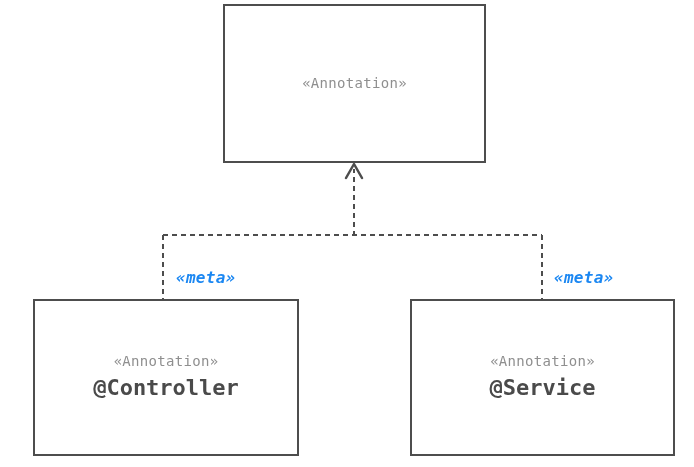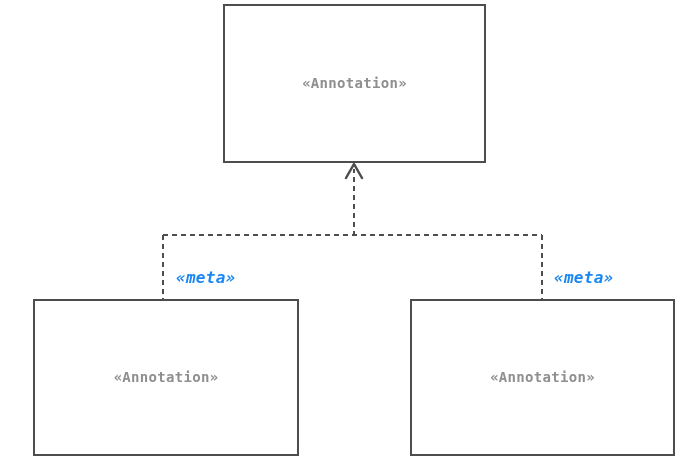--- a/index.html
+++ b/index.html
@@ -28,21 +28,20 @@
     align-items:center;justify-content:center;
     gap:5px;
   }
   .node-component{left:223px;top:4px;width:263px;height:159px;}
   .node-controller{left:33px;top:299px;width:266px;height:157px;}
   .node-service{left:410px;top:299px;width:265px;height:157px;}
   .stereotype{
     font-size:14px;line-height:1.2;
     color:var(--stereotype-text);
     letter-spacing:0.3px;
-    font-weight:bold;
   }
   .name{
     font-size:22px;font-weight:bold;line-height:1.2;
     color:var(--name-text);
   }
   .meta-label{
     position:absolute;
     font-size:16px;font-weight:bold;
     color:var(--meta-label);
     letter-spacing:0.3px;
@@ -69,22 +68,24 @@
 
     <polyline points="346,178 354,164 362,178" stroke-width="2.5" fill="none" stroke-linecap="round" stroke-linejoin="round"></polyline>
   </svg>
 
   <div class="node node-component">
     <div class="stereotype">«Annotation»</div>
   </div>
 
   <div class="node node-controller">
     <div class="stereotype">«Annotation»</div>
+    <div class="name">@Controller</div>
   </div>
 
   <div class="node node-service">
     <div class="stereotype">«Annotation»</div>
+    <div class="name">@Service</div>
   </div>
 
   <div class="meta-label meta-left">«meta»</div>
   <div class="meta-label meta-right">«meta»</div>
 
 </div>
 
 </body></html>

